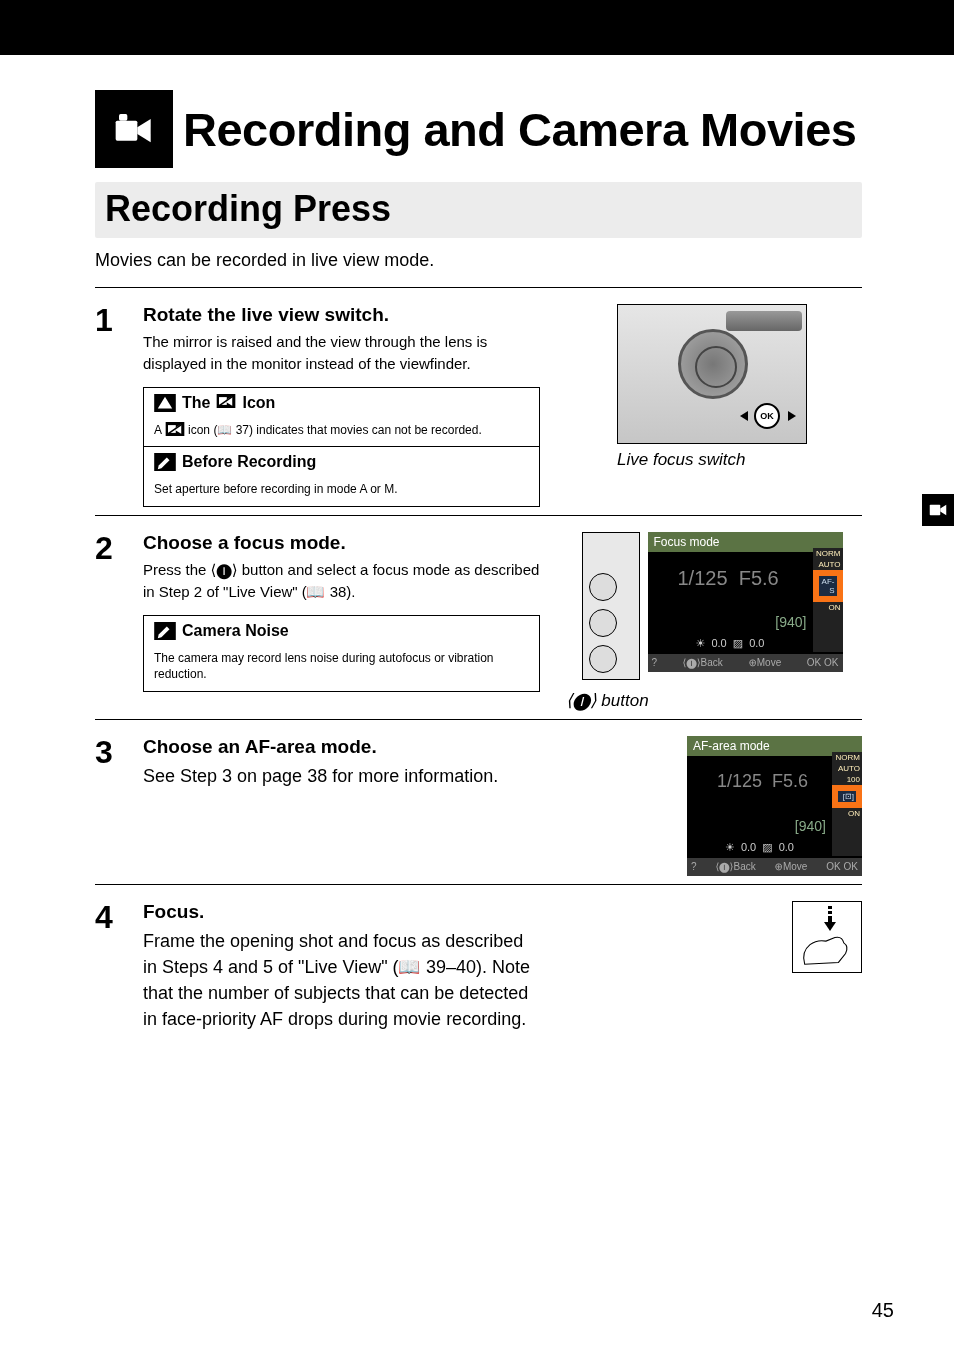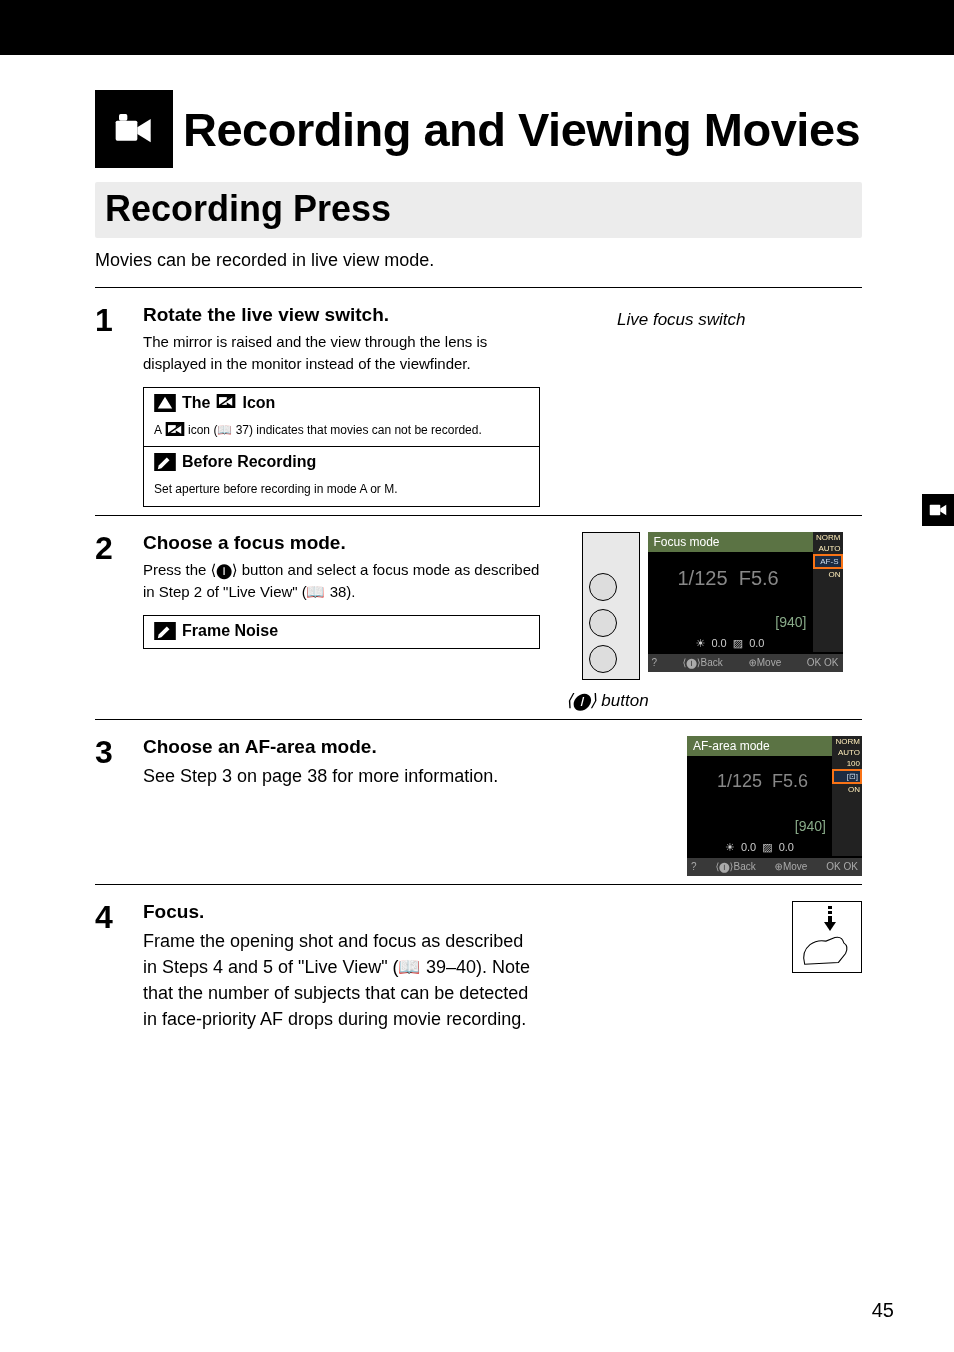--- a/index.html
+++ b/index.html
@@ -38,23 +38,23 @@
   .caption { font-style: italic; font-size: 17px; margin-top: 6px; text-align: left; width: 190px; }
   .fig2-wrap { display: flex; gap: 8px; align-items: flex-start; }
   .fig2a { width: 58px; height: 148px; border:1px solid #000; background:#e8e8e8; position:relative;}
   .fig2a .btn { position:absolute; left:6px; width:28px; height:28px; border:1px solid #000; border-radius:50%; background:#ddd;}
   .fig2a .b1 { top:40px;} .fig2a .b2 { top:76px;} .fig2a .b3 { top:112px;}
   .screen { width: 195px; height: 140px; background:#000; color:#bbb; font-family: Verdana, sans-serif; font-size:11px; position:relative; }
   .screen .hdr { background:#5b7344; color:#fff; padding:3px 6px; font-size:12px;}
   .screen .big { position:absolute; top:35px; left:30px; font-size:20px; color:#888;}
   .screen .nine { position:absolute; top:82px; right:36px; font-size:14px; color:#8a8;}
   .screen .btm { position:absolute; bottom:0; left:0; right:0; background:#393939; color:#aaa; font-size:10px; padding:3px 4px; display:flex; justify-content:space-between;}
-  .screen .side { position:absolute; right:0; top:0; width:30px; bottom:20px; background:#222; display:flex; flex-direction:column; justify-content:flex-start;}
+  .screen .side { position:absolute; right:0; top:16px; width:30px; bottom:20px; background:#222; display:flex; flex-direction:column; justify-content:flex-start;}
   .screen .side div { font-size:8px; padding:1px 2px; color:#feb; text-align:right;}
-  .screen .side .box { border:2px solid #f97316; background:rgba(0,100,255,0.15); color:#cde;}
+  .screen .side .box { border:6px solid #f97316; background:rgba(0,100,255,0.15); color:#cde;}
   .screen .row2 { position:absolute; bottom:22px; left:0; right:30px; display:flex; justify-content:center; gap:6px; font-size:11px; color:#ccc;}
   .caption2 { font-style: italic; font-size: 17px; margin-top: 10px; }
   .screen3-wrap { display:flex; justify-content:flex-end; width:100%;}
   .fig4 { width: 70px; height: 72px; border:1px solid #000; position:relative; align-self:flex-end;}
   .fig4 .arrow { position:absolute; left:30px; top:4px; }
   .fig4 .hand { position:absolute; left:6px; bottom:6px; width:54px; height:32px; }
   .page-num { position: absolute; right: 60px; bottom: 30px; font-size: 20px; }
   .side-tab { position: absolute; right: 0; top: 494px; width: 32px; height: 32px; background: #000; display:flex; align-items:center; justify-content:center;}
   .side-tab svg { width:18px; height:16px; fill:#fff;}
   .mid-glyph { display:inline-block; vertical-align:-2px;}
@@ -74,21 +74,21 @@
 <div class="page">
 
   <div class="chapter-row">
     <div class="chapter-badge">
       <svg viewBox="0 0 48 40">
           <rect x="2" y="10" width="26" height="24" rx="2"></rect>
           <path d="M28 18 L44 8 V36 L28 26 Z"></path>
           <rect x="6" y="2" width="10" height="8" rx="2"></rect>
         </svg>
     </div>
-    <h1 class="chapter-title">Recording and Viewing Movies</h1>
+    <h1 class="chapter-title">Recording and Camera Movies</h1>
   </div>
 
   <div class="section-title-wrap">
     <h2 class="section-title">Recording Press</h2>
   </div>
 
   <p class="intro">Movies can be recorded in live view mode.</p>
 
   <div class="rule"></div>
 
@@ -136,39 +136,47 @@
                 <rect x="0" y="0" width="24" height="20" fill="#000"></rect>
                 <path d="M5 14 L14 5 L17 8 L8 17 L4 18 Z" fill="#fff"></path>
               </svg>
           </span>
           <span>Before Recording</span>
         </div>
         <div class="nb-body">Set aperture before recording in mode A or M.</div>
       </div>
     </div>
     <div class="right-col">
+      <div class="fig fig1">
+        <div class="grip"></div>
+        <div class="lens"></div>
+        <div class="tri-l"></div>
+          <div class="ok">OK</div>
+          <div class="tri-r"></div>
+      </div>
       <div class="caption">Live focus switch</div>
     </div>
   </div>
 
   <div class="step">
     <div class="step-num">2</div>
     <div class="step-body">
       <div class="step-title">Choose a focus mode.</div>
       <div class="step-text">Press the ⟨🅘⟩ button and select a focus mode as described in Step 2 of "Live View" (📖 38).</div>
       <div class="notebox">
         <div class="nb-head">
           <span class="nb-icon">
             <svg viewBox="0 0 24 20" width="22" height="18">
                 <rect x="0" y="0" width="24" height="20" fill="#000"></rect>
                 <path d="M5 14 L14 5 L17 8 L8 17 L4 18 Z" fill="#fff"></path>
               </svg>
           </span>
-          <span>Frame Noise</span>
-        </div>
+          <span>Camera Noise</span>
+        </div>
+        <div class="nb-body">The camera may record lens noise during autofocus or vibration reduction.</div>
       </div>
     </div>
     <div class="right-col">
       <div class="fig2-wrap">
         <div class="fig2a">
           <div class="btn b1"></div>
             <div class="btn b2"></div>
             <div class="btn b3"></div>
         </div>
         <div class="screen">

